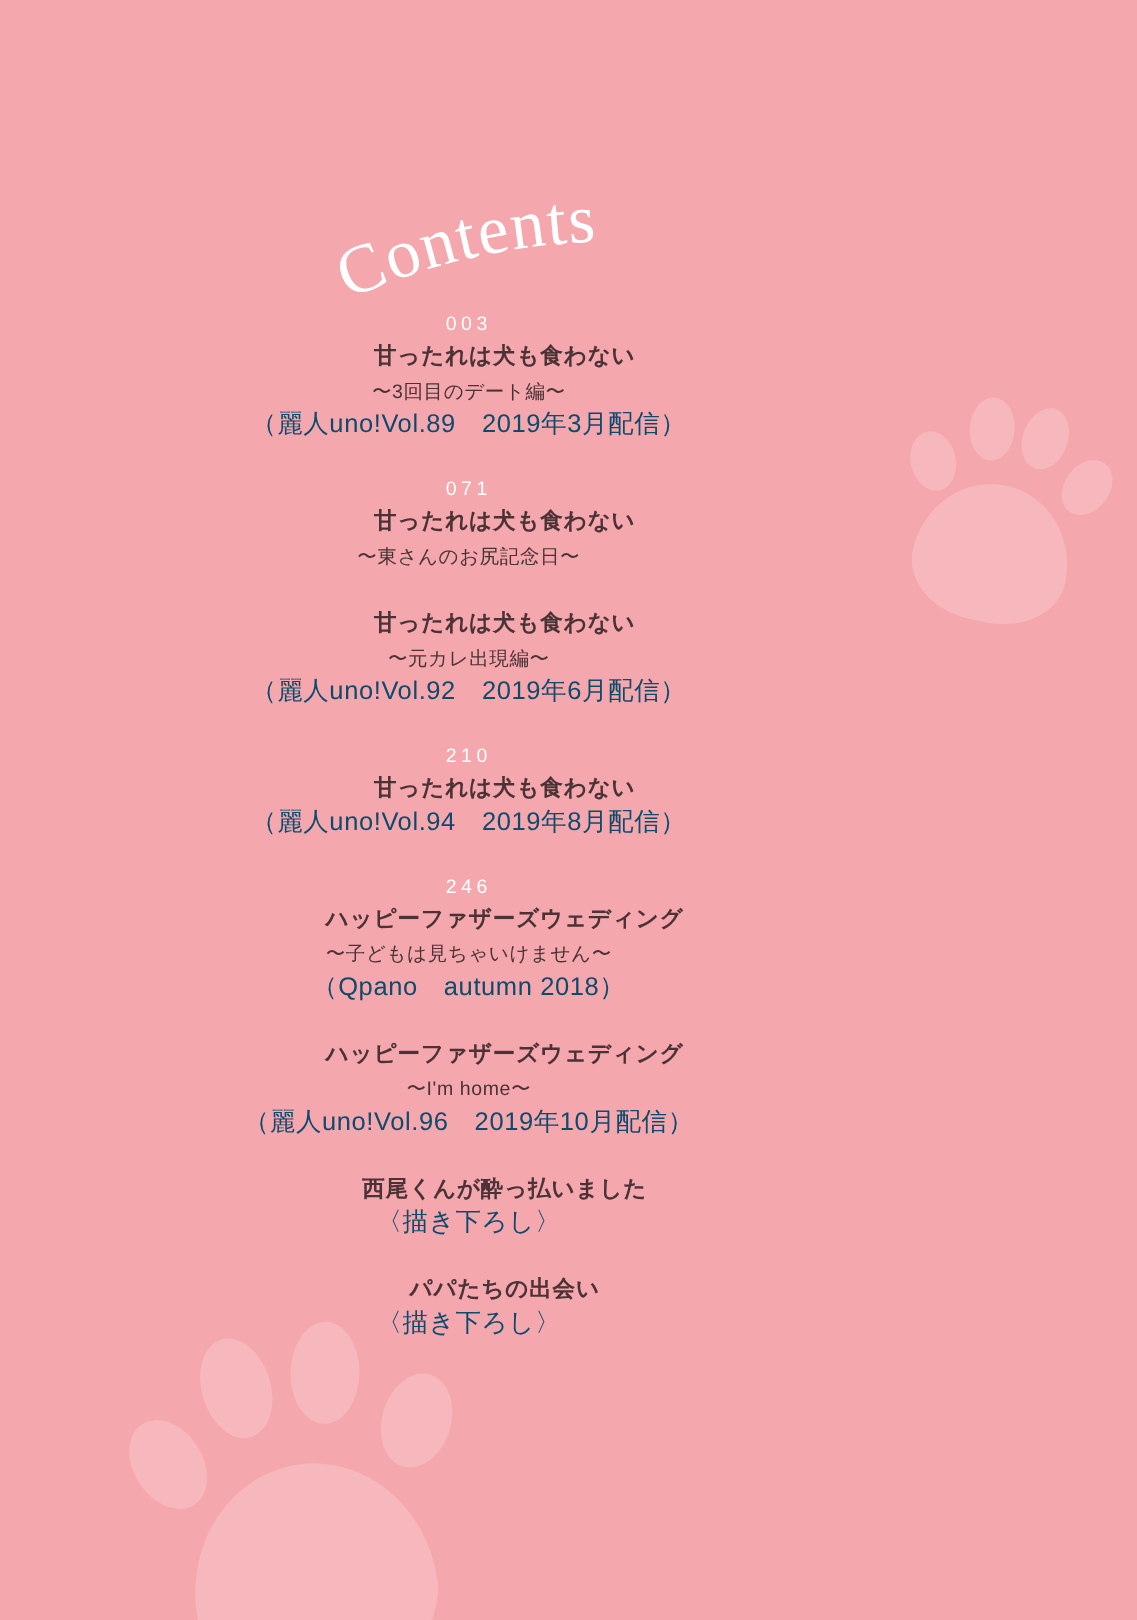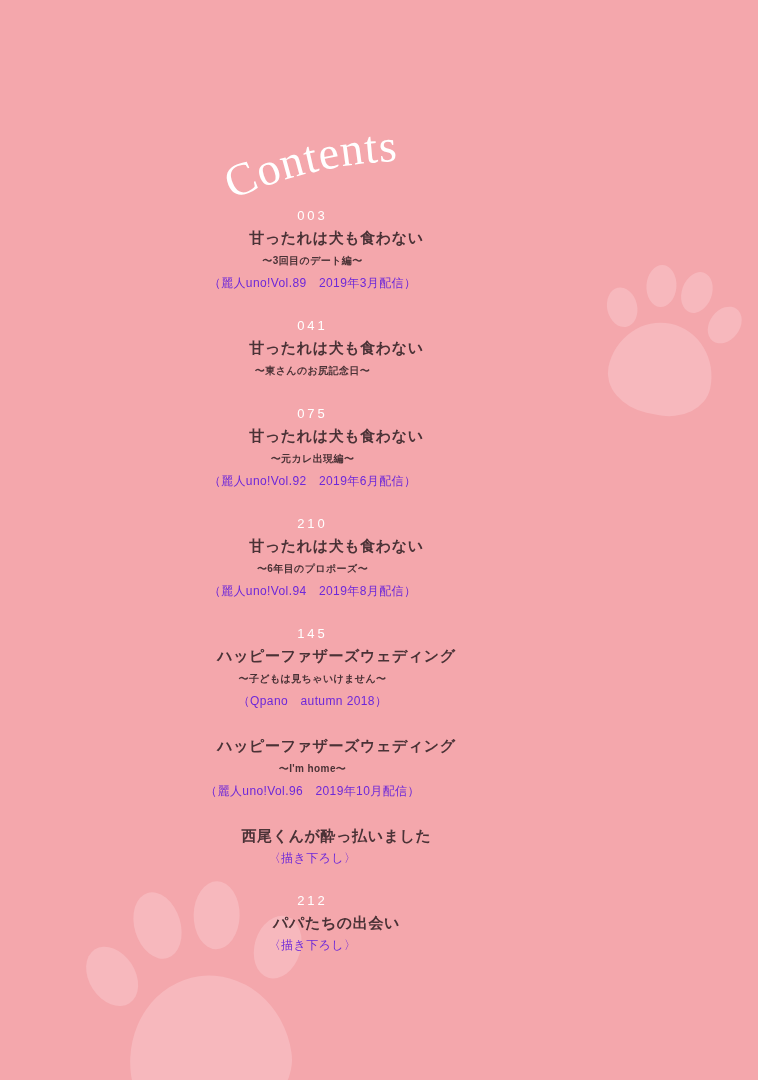--- a/index.html
+++ b/index.html
@@ -111,28 +111,28 @@
   .toc-title {
     color: #4a3236;
     font-size: 15px;
     font-weight: bold;
     letter-spacing: 0.6px;
     line-height: 23px;
     margin-left: 48px;
   }
   .toc-sub {
     color: #4a3236;
-    font-size: 10px;
-    font-weight: bold;
+    font-size: 13px;
+    font-weight: normal;
     letter-spacing: 0.4px;
     line-height: 23px;
   }
   .toc-meta {
-    color: #6d28d9;
-    font-size: 12px;
+    color: #0c4a6e;
+    font-size: 17px;
     letter-spacing: 0.4px;
     line-height: 22px;
   }
 </style>
 </head>
 <body>
 
 <div class="paw" id="paw-top-right">
   <div class="pad"></div>
   <div class="toe t1"></div>
@@ -163,58 +163,55 @@
 <div id="toc">
 
   <div class="toc-entry">
     <div class="toc-page">003</div>
     <div class="toc-title">甘ったれは犬も食わない</div>
     <div class="toc-sub">〜3回目のデート編〜</div>
     <div class="toc-meta">（麗人uno!Vol.89　2019年3月配信）</div>
   </div>
 
   <div class="toc-entry">
-    <div class="toc-page">041</div>
+    <div class="toc-page">071</div>
     <div class="toc-title">甘ったれは犬も食わない</div>
     <div class="toc-sub">〜東さんのお尻記念日〜</div>
   </div>
 
   <div class="toc-entry">
-    <div class="toc-page">075</div>
     <div class="toc-title">甘ったれは犬も食わない</div>
     <div class="toc-sub">〜元カレ出現編〜</div>
     <div class="toc-meta">（麗人uno!Vol.92　2019年6月配信）</div>
   </div>
 
   <div class="toc-entry">
     <div class="toc-page">210</div>
     <div class="toc-title">甘ったれは犬も食わない</div>
-    <div class="toc-sub">〜6年目のプロポーズ〜</div>
     <div class="toc-meta">（麗人uno!Vol.94　2019年8月配信）</div>
   </div>
 
   <div class="toc-entry">
-    <div class="toc-page">145</div>
+    <div class="toc-page">246</div>
     <div class="toc-title">ハッピーファザーズウェディング</div>
     <div class="toc-sub">〜子どもは見ちゃいけません〜</div>
     <div class="toc-meta">（Qpano　autumn 2018）</div>
   </div>
 
   <div class="toc-entry">
     <div class="toc-title">ハッピーファザーズウェディング</div>
     <div class="toc-sub">〜I'm home〜</div>
     <div class="toc-meta">（麗人uno!Vol.96　2019年10月配信）</div>
   </div>
 
   <div class="toc-entry">
     <div class="toc-title">西尾くんが酔っ払いました</div>
 
     <div class="toc-meta">〈描き下ろし〉</div>
   </div>
 
   <div class="toc-entry">
-    <div class="toc-page">212</div>
     <div class="toc-title">パパたちの出会い</div>
 
     <div class="toc-meta">〈描き下ろし〉</div>
   </div>
 
 </div>
 
 </body></html>

